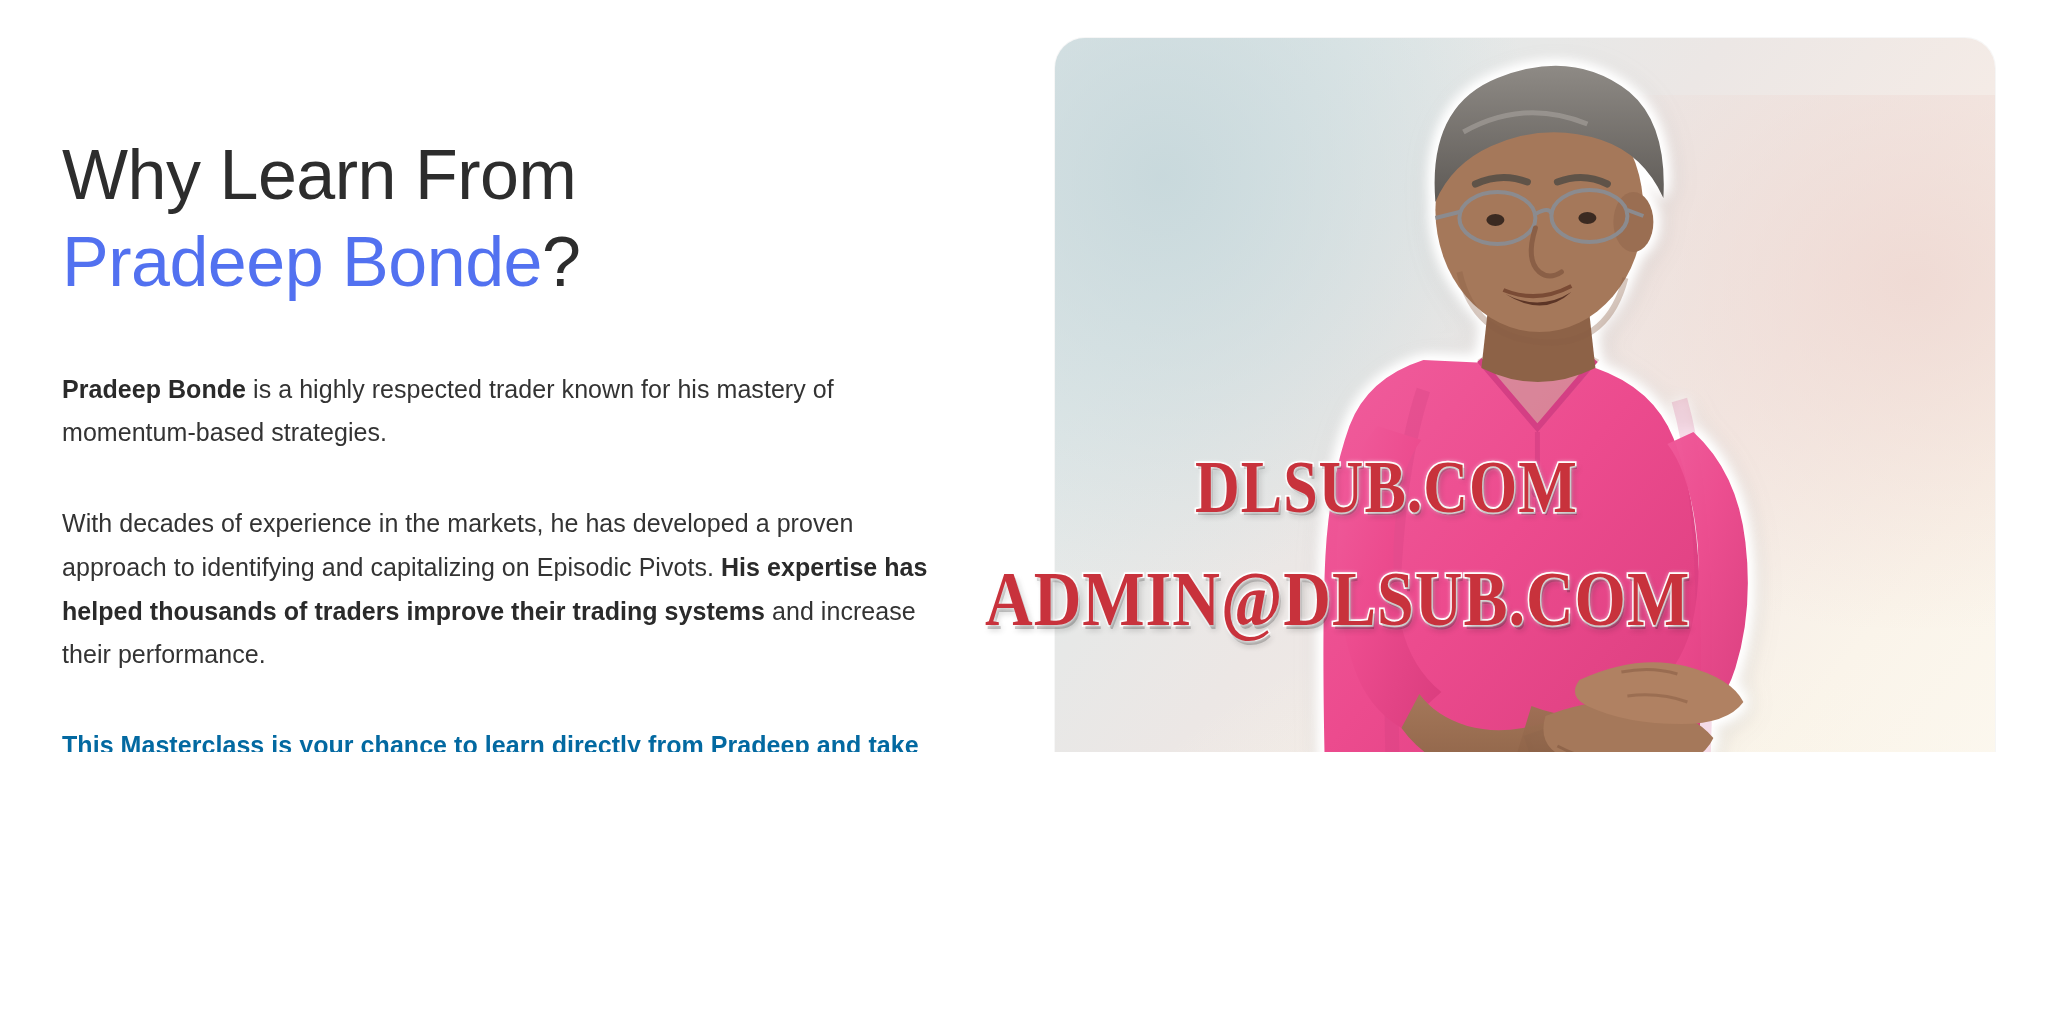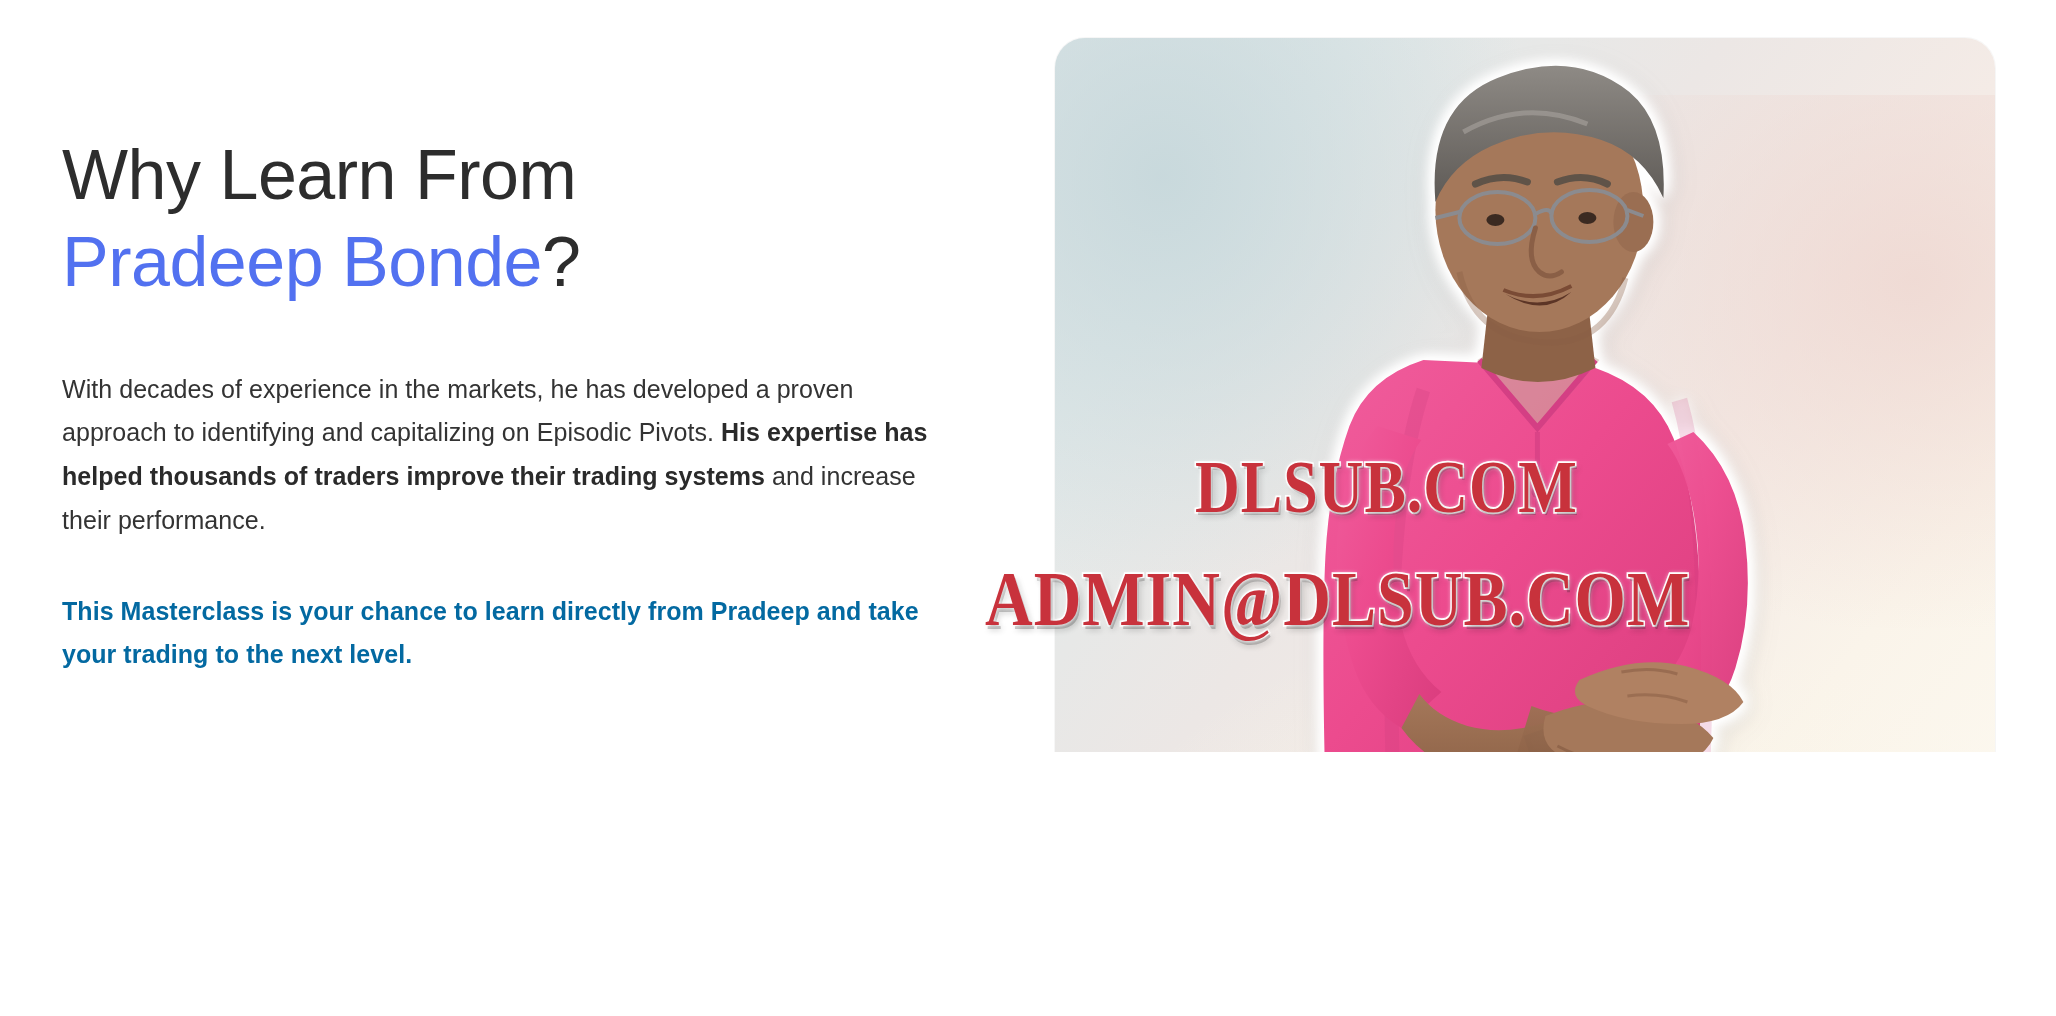--- a/index.html
+++ b/index.html
@@ -157,20 +157,23 @@
 
   <div class="text-col">
 
     <h1 class="headline">
       <span>Why Learn From</span><br>
       <span class="name-accent">Pradeep Bonde</span><span class="q-mark">?</span>
     </h1>
 
     <div class="body-block">
 
+      <p class="para">
+        <b>Pradeep Bonde</b><span> is a highly respected trader known for his mastery of momentum-based strategies.</span>
+      </p>
 
       <p class="para">
         <span>With decades of experience in the markets, he has developed a proven approach to identifying and capitalizing on Episodic Pivots. </span><b>His expertise has helped thousands of traders improve their trading systems</b><span> and increase their performance.</span>
       </p>
 
       <p class="para all-bold">This Masterclass is your chance to learn directly from Pradeep and take your trading to the next level.</p>
 
     </div>
   </div>
 

